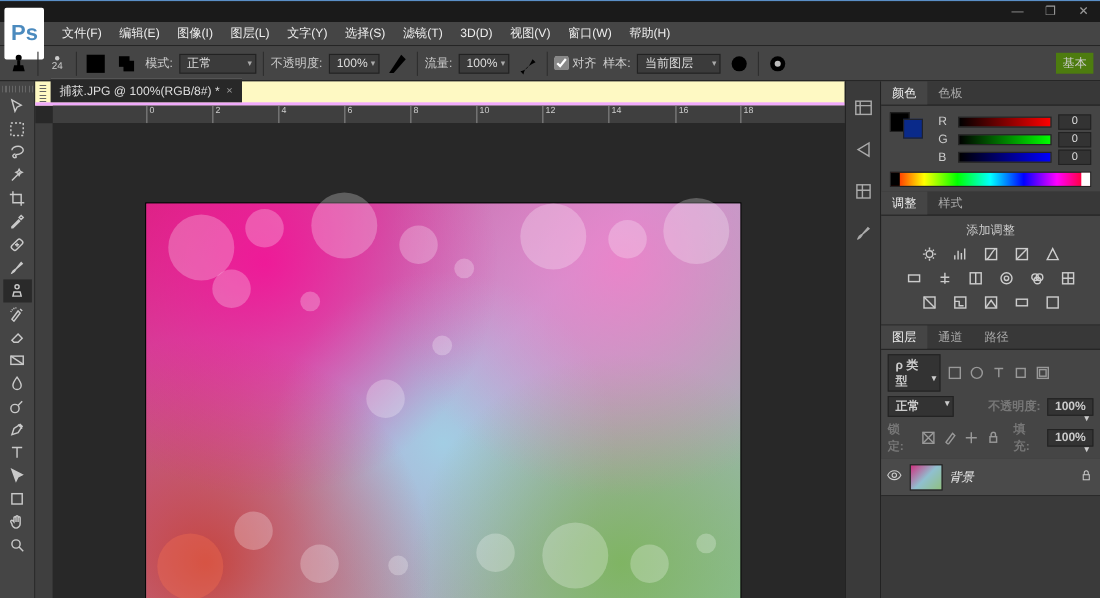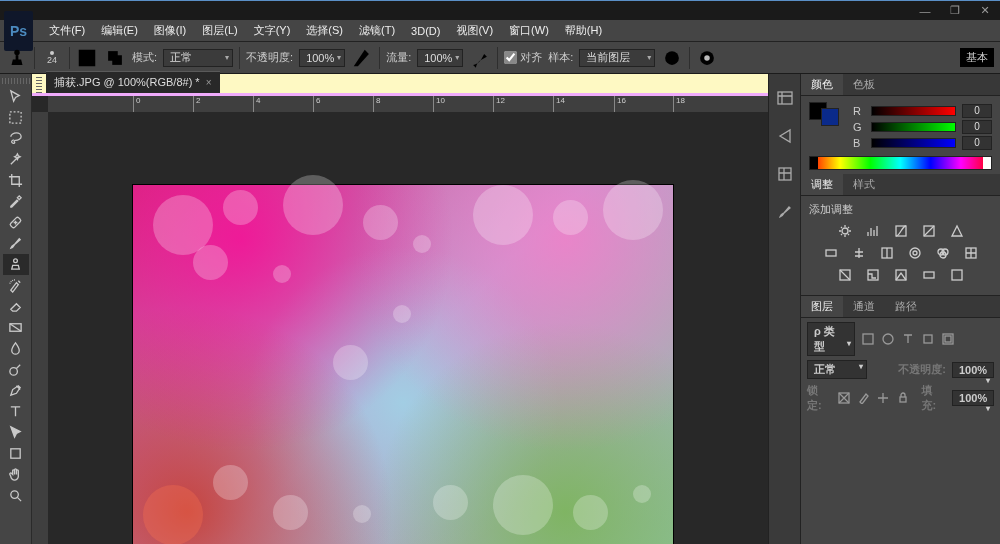--- a/index.html
+++ b/index.html
@@ -2,21 +2,21 @@
 <html><head>
 <meta charset="utf-8">
 <style>
 * { margin: 0; padding: 0; box-sizing: border-box; font-family: "Microsoft YaHei", Arial, sans-serif; }
 body { background: #535353; width: 1000px; height: 544px; overflow: hidden; color: #ccc; font-size: 11px; user-select: none; }
 
 .titlebar { background: #1a1a1a; height: 20px; display: flex; align-items: center; justify-content: flex-end; border-top: 1px solid #5a8fc7; }
 .titlebar .win-btn { width: 30px; height: 18px; display: flex; align-items: center; justify-content: center; color: #999; cursor: pointer; }
 
 .menubar { background: #454545; height: 22px; display: flex; align-items: center; padding: 0 4px; border-bottom: 1px solid #222; }
-.menubar .logo { background: #0f172a; color: #4b8abe; font-weight: bold; font-size: 14px; padding: 12px 6px; border-radius: 2px; margin-right: 8px; }
+.menubar .logo { background: #ffffff; color: #4b8abe; font-weight: bold; font-size: 20px; padding: 12px 6px; border-radius: 2px; margin-right: 8px; }
 .menubar .menu-item { padding: 2px 8px; color: #eee; cursor: pointer; }
 
 .optionsbar { background: #454545; height: 32px; display: flex; align-items: center; padding: 0 6px; gap: 6px; border-bottom: 1px solid #1b1b1b; font-size: 11px; color: #ccc; }
 .optionsbar .sep { width: 1px; height: 22px; background: #2e2e2e; }
 .optionsbar .lbl { white-space: nowrap; }
 .optionsbar .combo { background: #3b3b3b; border: 1px solid #222; padding: 1px 14px 1px 6px; color: #ddd; position: relative; height: 18px; display:flex; align-items:center;}
 .optionsbar .combo::after { content: "▾"; position: absolute; right: 3px; font-size: 8px; color:#aaa;}
 .optionsbar .brush-prev { width:22px; height:22px; display:flex; flex-direction:column; align-items:center; justify-content:center; }
 .optionsbar .brush-prev .dot { width:4px; height:4px; background:#ccc; border-radius:50%;}
 .optionsbar .brush-prev .num { font-size:9px; color:#ccc;}
@@ -68,21 +68,21 @@
 .slider { flex:1; height:10px; border:1px solid #222;}
 .slider.r{background:linear-gradient(90deg,#000,#f00);}
 .slider.g{background:linear-gradient(90deg,#000,#0f0);}
 .slider.b{background:linear-gradient(90deg,#000,#00f);}
 .valbox { width:30px; height:14px; background:#333; border:1px solid #222; color:#ddd; text-align:center; font-size:10px;}
 .spectrum { height:14px; margin-top:4px; background:linear-gradient(90deg,#f00,#ff0,#0f0,#0ff,#00f,#f0f,#f00); border:1px solid #222; position:relative;}
 .spectrum::before{content:"";position:absolute;left:0;top:0;width:8px;height:100%;background:#000;}
 .spectrum::after{content:"";position:absolute;right:0;top:0;width:8px;height:100%;background:#fff;}
 
 .adjust-panel { padding:6px 8px; }
-.adjust-panel .hint{ color:#ccc; margin-bottom:6px;}
+.adjust-panel .hint{ color:#ccc; margin-bottom:6px;text-align:center;}
 .adj-row { display:flex; gap:10px; margin:6px 0; justify-content:center;}
 .adj-row .ai{ width:18px; height:16px; display:flex; align-items:center; justify-content:center; cursor:pointer;}
 .adj-row svg{ width:14px; height:14px; fill:none; stroke:#ccc; stroke-width:1.3;}
 
 .layers-panel { flex:1; display:flex; flex-direction:column; border-top:1px solid #222;}
 .layer-controls { padding:4px 6px; display:flex; flex-direction:column; gap:4px;}
 .lc-row{ display:flex; align-items:center; gap:6px;font-weight:bold;}
 .lc-row .combo{ background:#333; border:1px solid #222; padding:1px 14px 1px 6px; position:relative; color:#ccc;}
 .lc-row .combo::after{content:"▾"; position:absolute; right:3px; font-size:8px;}
 .lc-row .ic{ width:14px;height:14px; display:flex;align-items:center;justify-content:center;}
@@ -183,21 +183,21 @@
       </svg>
     </div>
   <div class="sep"></div>
   <div class="iconbtn">
       <svg viewBox="0 0 16 16">
         <circle cx="8" cy="8" r="5"></circle>
         <circle cx="8" cy="8" r="2" fill="#bbb"></circle>
       </svg>
     </div>
   <div style="flex:1"></div>
-  <div style="background:#000000;padding:2px 6px;">基本</div>
+  <div style="background:#4d7c0f;padding:2px 6px;">基本</div>
 </div>
 
 <div class="workspace">
   <div class="toolbox">
     <div class="grip"></div>
     <div class="tool">
         <svg viewBox="0 0 16 16">
           <path d="M3 2l3 11 2-4 4-2z"></path>
         </svg>
       </div>
@@ -578,15 +578,29 @@
               <svg viewBox="0 0 12 12">
                 <rect x="3" y="5" width="6" height="5"></rect>
                 <path d="M4 5V3a2 2 0 114 0v2"></path>
               </svg>
             </div>
           <div style="flex:1"></div>
           <span class="dim">填充:</span>
           <div class="combo dim" style="width:42px"><span>100%</span></div>
         </div>
       </div>
+      <div class="layer-list">
+        <div class="layer-item">
+          <div class="eye"><svg width="14" height="14" viewBox="0 0 14 14" fill="none" stroke="#ccc">
+                <path d="M1 7s2-4 6-4 6 4 6 4-2 4-6 4-6-4-6-4z"></path>
+                <circle cx="7" cy="7" r="2"></circle>
+              </svg></div>
+          <div class="thumb"></div>
+          <div class="lname">背景</div>
+          <div class="lock"><svg width="11" height="11" viewBox="0 0 12 12" fill="none" stroke="#ccc">
+                <rect x="3" y="5" width="6" height="5"></rect>
+                <path d="M4 5V3a2 2 0 114 0v2"></path>
+              </svg></div>
+        </div>
+      </div>
     </div>
   </div>
 </div>
 
 </body></html>

